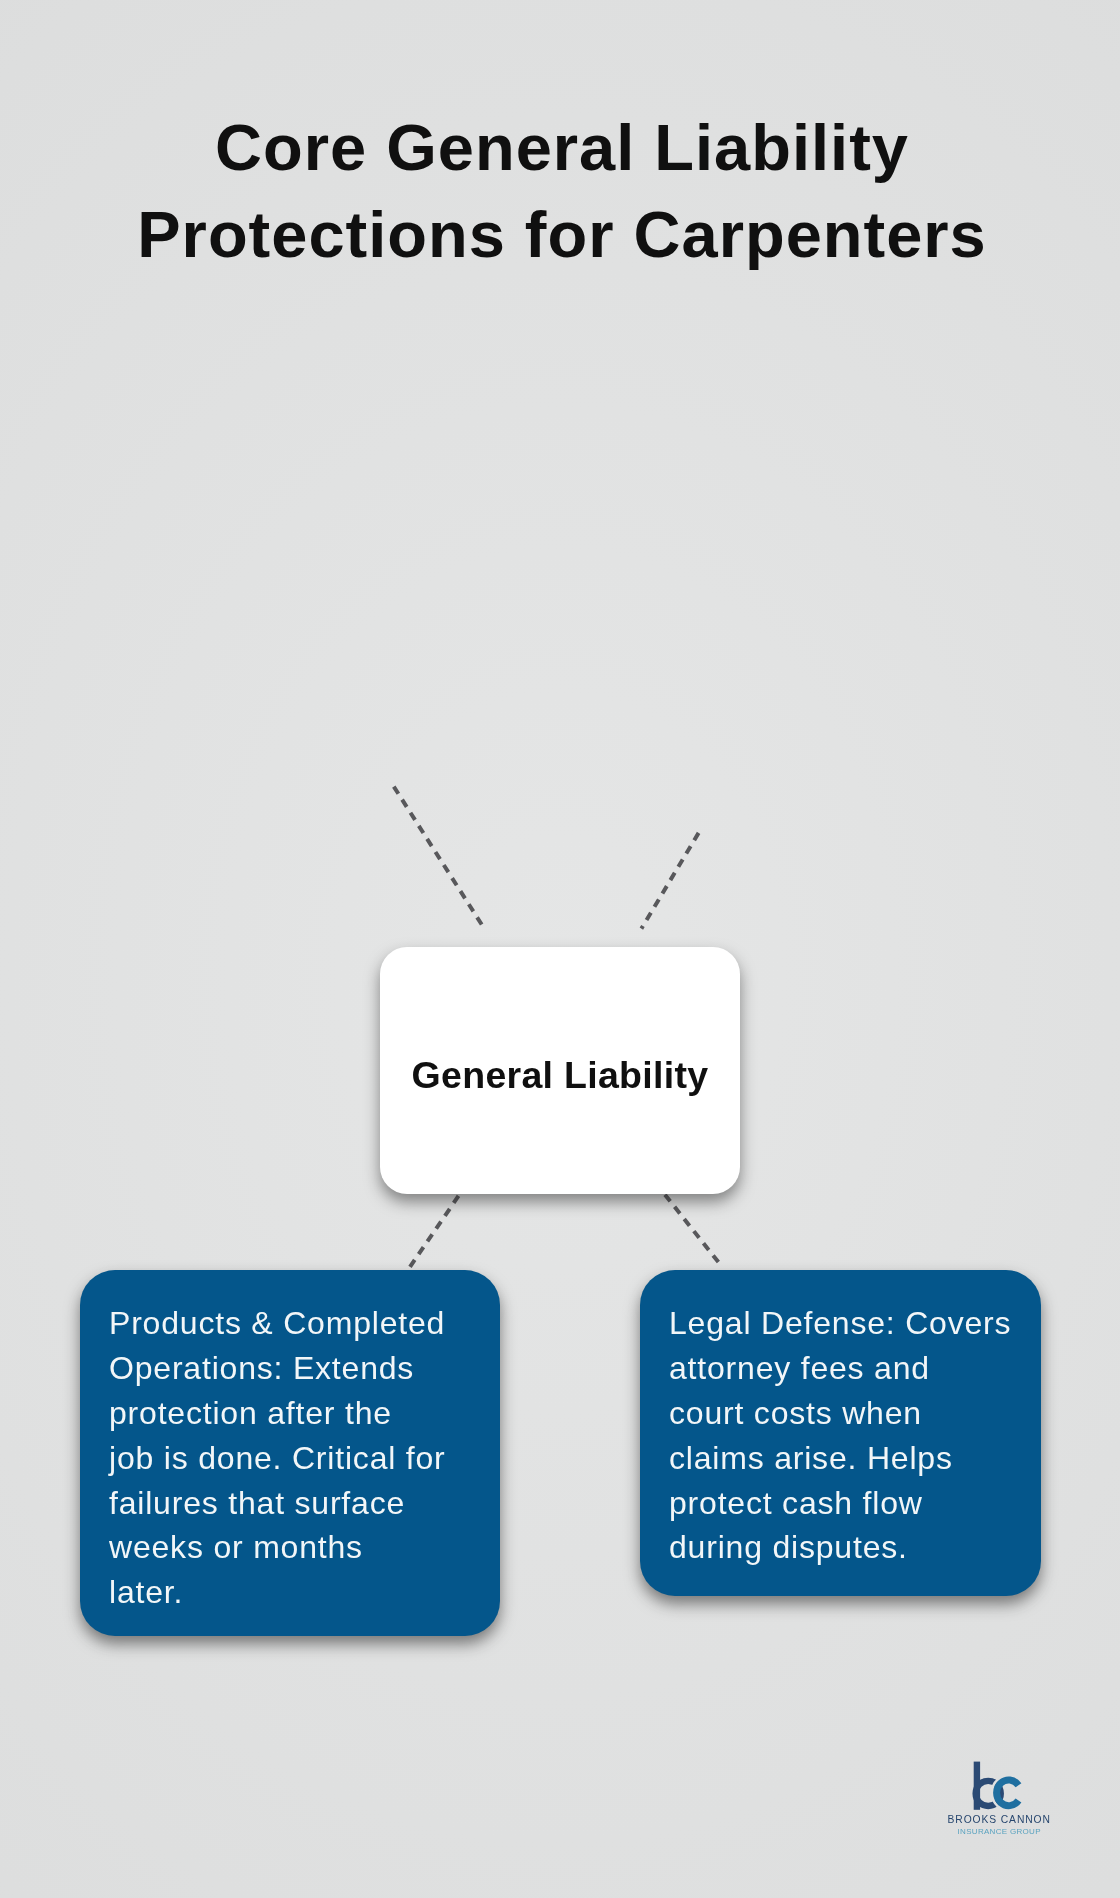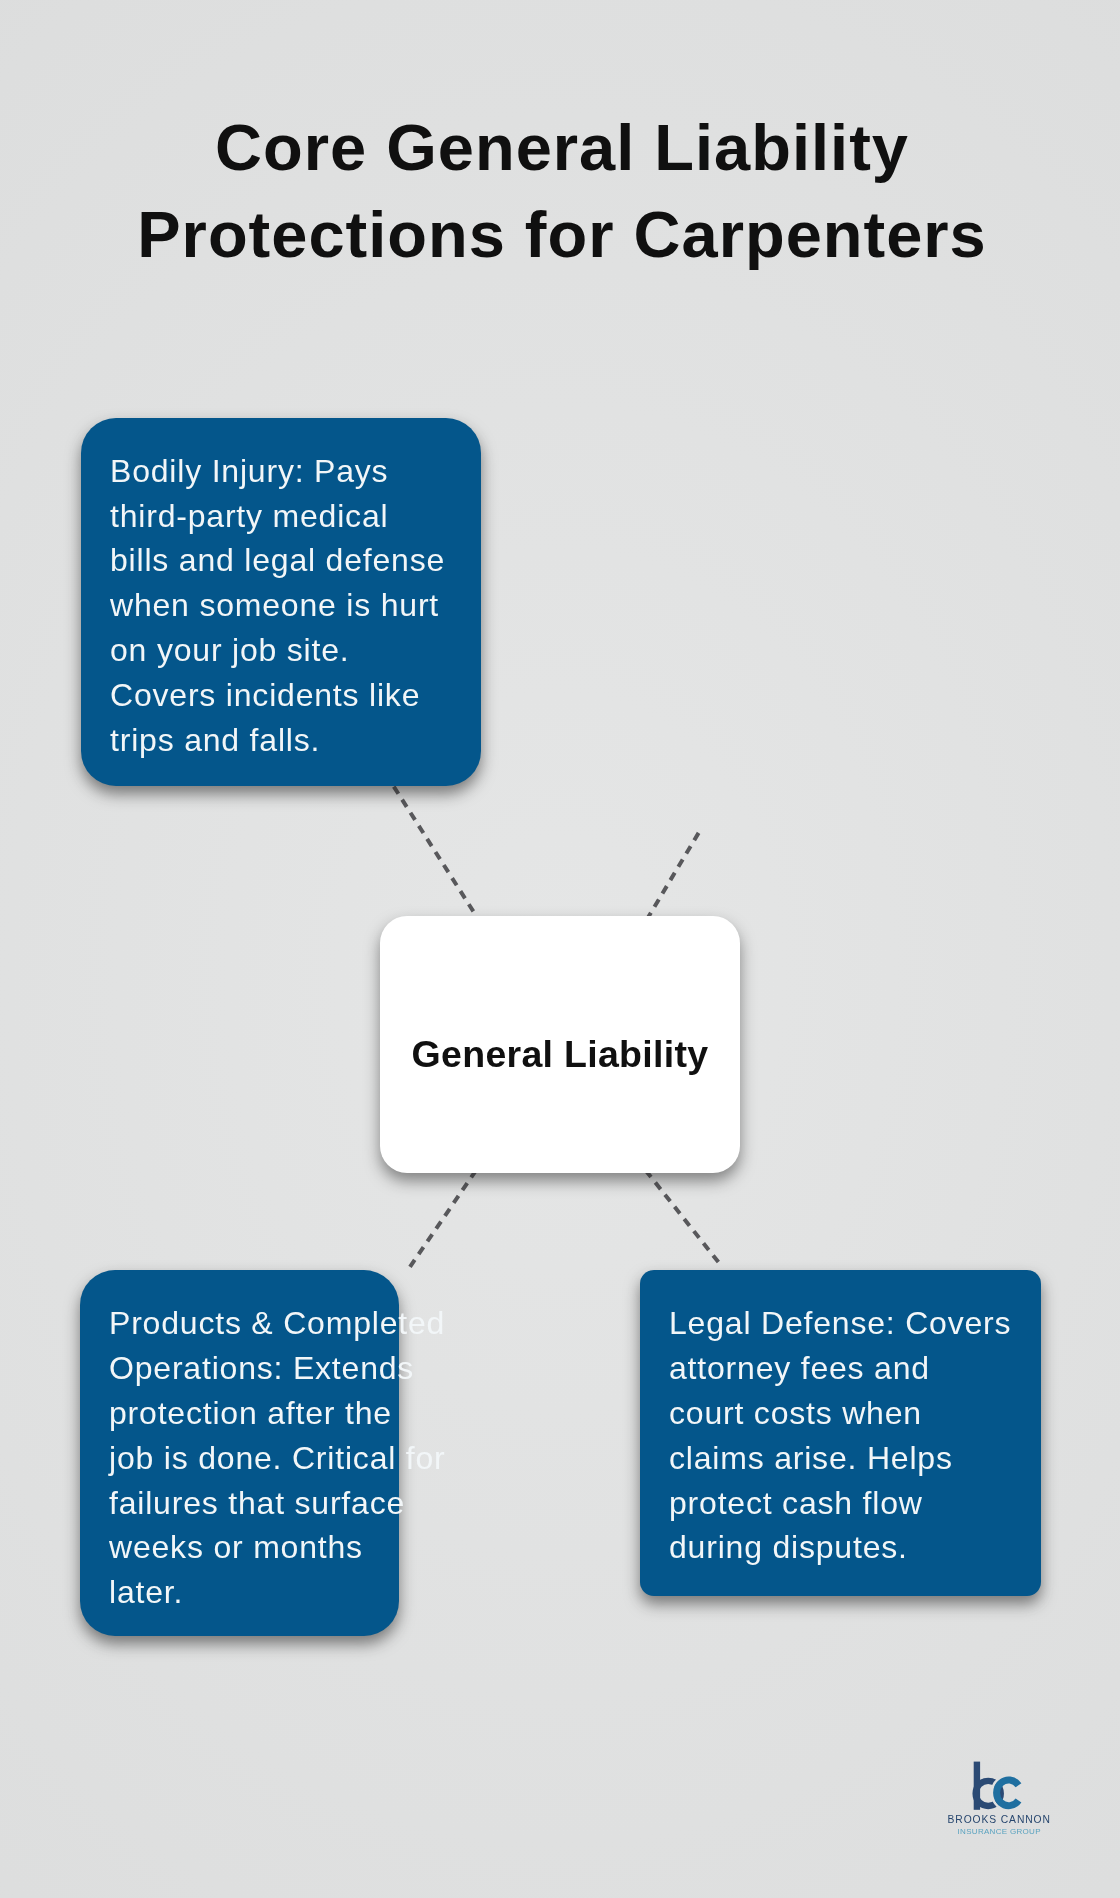--- a/index.html
+++ b/index.html
@@ -6,46 +6,43 @@
   body{width:1120px;height:1898px;overflow:hidden;font-family:"Liberation Sans",sans-serif;-webkit-font-smoothing:antialiased;}
   #page{position:relative;width:1120px;height:1898px;overflow:hidden;background:radial-gradient(ellipse 1000px 1300px at 560px 980px, #e5e6e6 0%, #e0e1e1 55%, #dcdddd 100%);}
   #title{position:absolute;left:0;top:105px;width:1124px;text-align:center;
     font-size:65px;font-weight:700;line-height:86.5px;color:#101010;letter-spacing:1px;}
   .bluebox{position:absolute;background:#04568b;border-radius:35px;
     color:#f2f6f8;font-size:32px;line-height:44.8px;font-weight:400;letter-spacing:0.8px;
     box-shadow:0px 8px 15px rgba(35,35,35,0.55);}
   .bluebox .txt{position:absolute;left:29px;top:31.4px;white-space:nowrap;}
   #box1{left:81px;top:417.5px;width:399.5px;height:368px;}
   #box2{left:639.5px;top:416px;width:399.5px;height:415.5px;}
-  #box3{left:80px;top:1270px;width:319px;height:366px;}
-  #box4{left:640px;top:1270px;width:401px;height:326px;border-radius:14px;}
-  #center{position:absolute;left:380px;top:916px;width:360px;height:237.4px;
+  #box3{left:80px;top:1270px;width:420px;height:366px;}
+  #box4{left:640px;top:1270px;width:401px;height:326px;}
+  #center{position:absolute;left:380px;top:947px;width:360px;height:237.4px;
     background:#ffffff;border-radius:27px;box-shadow:0px 8px 15px rgba(35,35,35,0.5);
     display:flex;align-items:center;justify-content:center;
-    font-size:37.5px;font-weight:700;color:#101010;letter-spacing:0.3px;padding-top:20px;}
+    font-size:37.5px;font-weight:700;color:#101010;letter-spacing:0.3px;padding-top:10px;}
   #lines{position:absolute;left:0;top:0;}
   #logo{position:absolute;left:900px;top:1750px;}
 </style>
 </head>
 <body>
 <div id="page">
   <svg id="lines" width="1120" height="1898" viewBox="0 0 1120 1898">
     <g stroke="#58585b" stroke-width="4" stroke-dasharray="8.5 7" fill="none">
       <line x1="393.8" y1="786.6" x2="484.3" y2="928.6"></line>
       <line x1="698.6" y1="832.9" x2="641.4" y2="928.6"></line>
       <line x1="476" y1="1170.4" x2="410" y2="1266.8"></line>
       <line x1="645.7" y1="1170.4" x2="720.7" y2="1265"></line>
     </g>
   </svg>
 
   <div id="title">Core General Liability<br>Protections for Carpenters</div>
 
-  <div class="bluebox" id="box1">
-      <div class="txt">Bodily Injury: Pays<br>third-party medical<br>bills and legal defense<br>when someone is hurt<br>on your job site.<br>Covers incidents like<br>trips and falls.</div>
-    </div>
 
 
   <div class="bluebox" id="box3">
       <div class="txt">Products &amp; Completed<br>Operations: Extends<br>protection after the<br>job is done. Critical for<br>failures that surface<br>weeks or months<br>later.</div>
     </div>
 
   <div class="bluebox" id="box4">
       <div class="txt">Legal Defense: Covers<br>attorney fees and<br>court costs when<br>claims arise. Helps<br>protect cash flow<br>during disputes.</div>
     </div>
 

